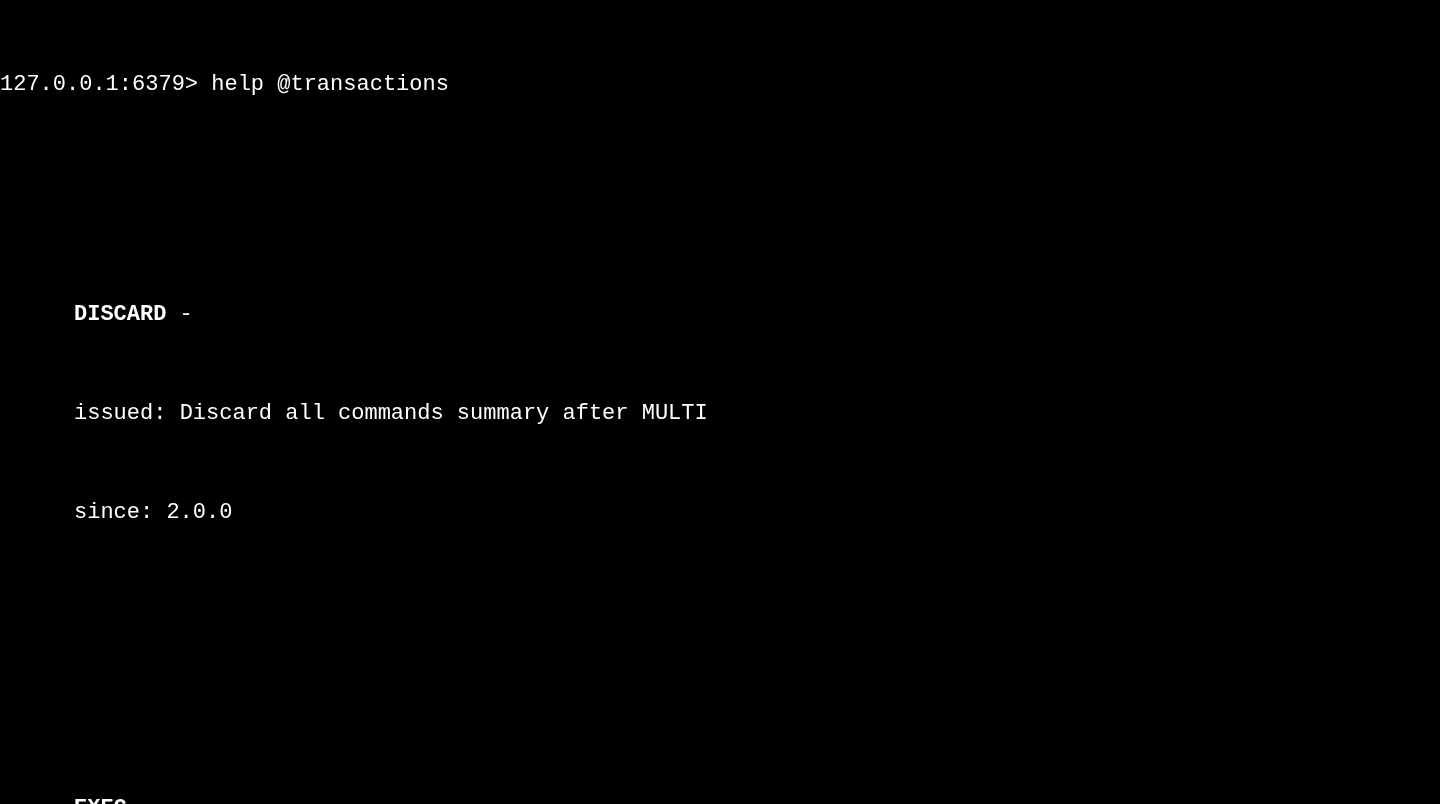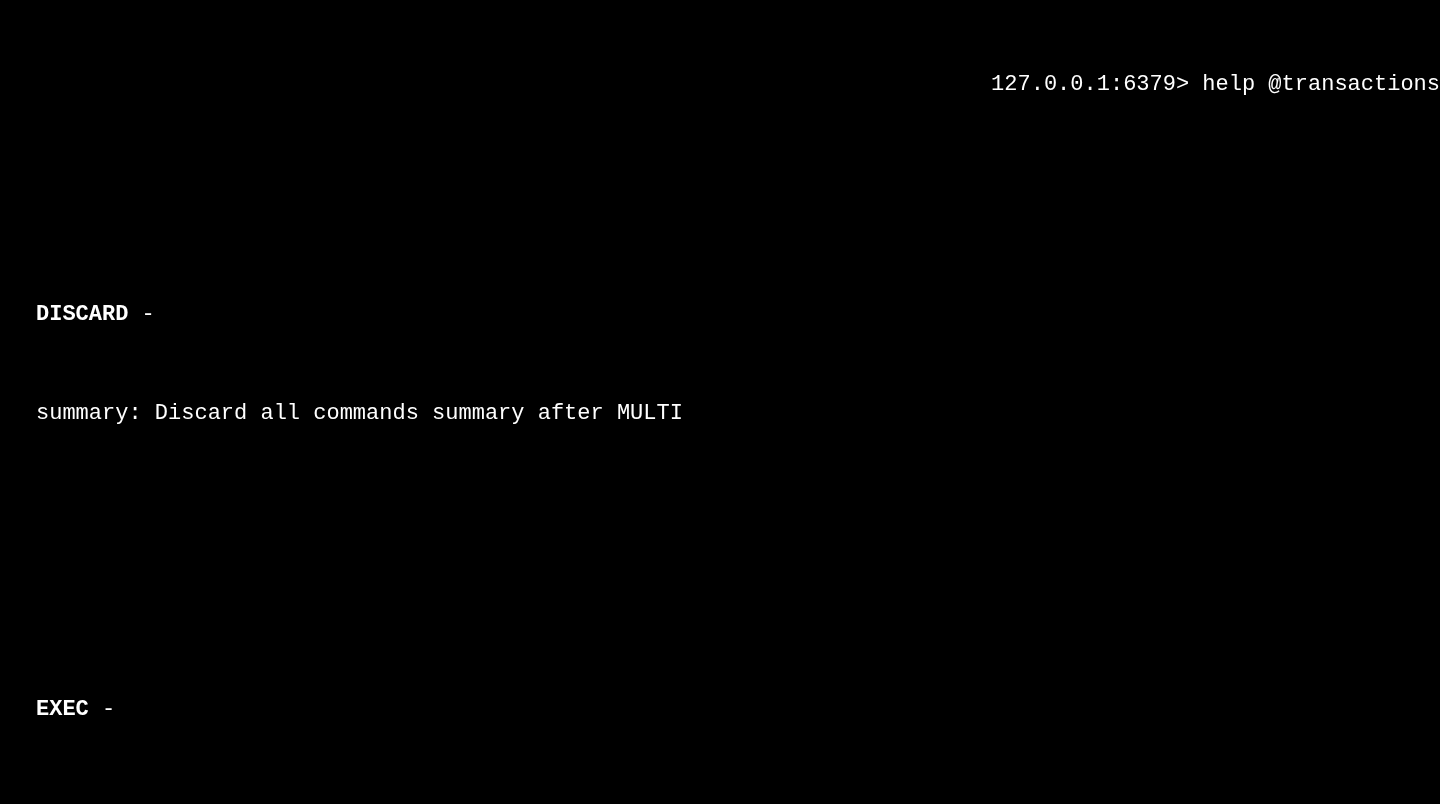--- a/index.html
+++ b/index.html
@@ -18,27 +18,27 @@
       width: 1440px;
       height: 804px;
       overflow: hidden;
     }
     
     .terminal {
       white-space: pre;
     }
     
     .prompt-line {
-      padding-left: 8px;
-      text-align: right;
+      padding-left: 0;
     }
     
     .command-block {
       padding-left: 36px;
       margin-top: 32px;
+      margin-left: 38px;
     }
     
     .command-name {
       font-weight: bold;
     }
     
     .command-args {
       font-weight: normal;
     }
     
@@ -47,21 +47,22 @@
     }
   </style>
 </head>
 <body>
 
 <div class="terminal">
   <div class="prompt-line"><span>127.0.0.1:6379&gt;</span> <span>help @transactions</span></div>
 
   <div class="command-block">
     <div><span class="command-name">DISCARD</span><span class="command-args"> -</span></div>
-    <div class="detail-line"><span>summary: </span><span>Discard all commands summary after MULTI</span></div>
+    <div class="detail-line"><span>issued: </span><span>Discard all commands summary after MULTI</span></div>
+    <div class="detail-line"><span>since: </span><span>2.0.0</span></div>
   </div>
 
   <div class="command-block">
     <div><span class="command-name">EXEC</span><span class="command-args"> -</span></div>
     
     
   </div>
 
   
 

